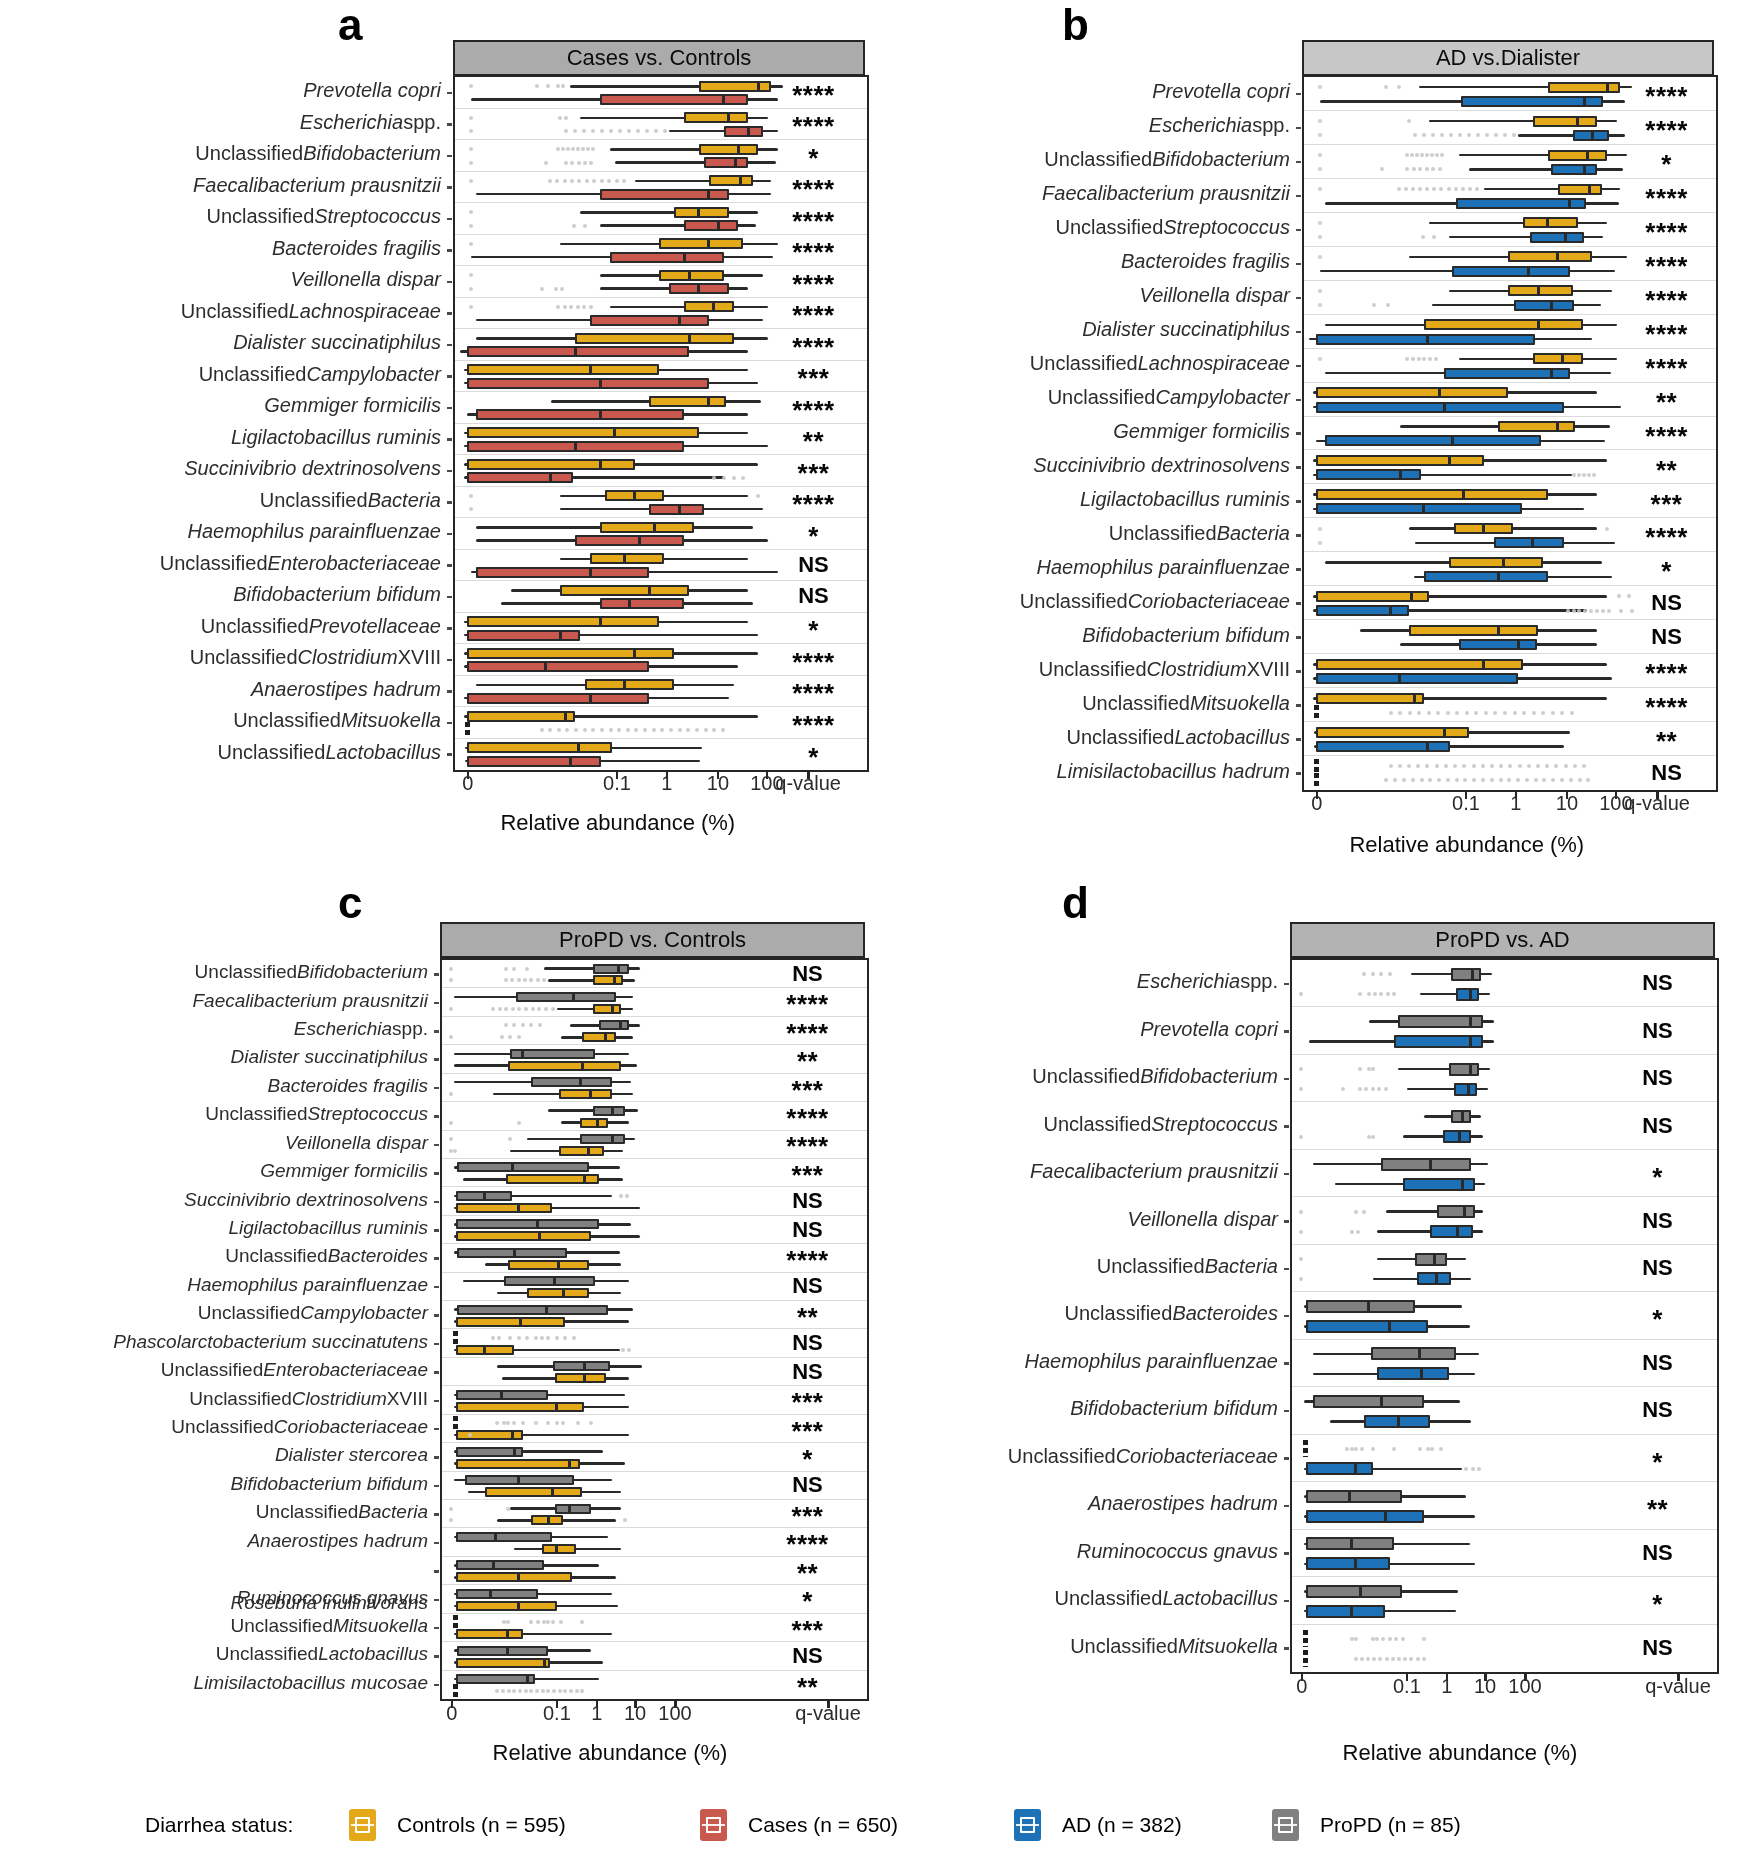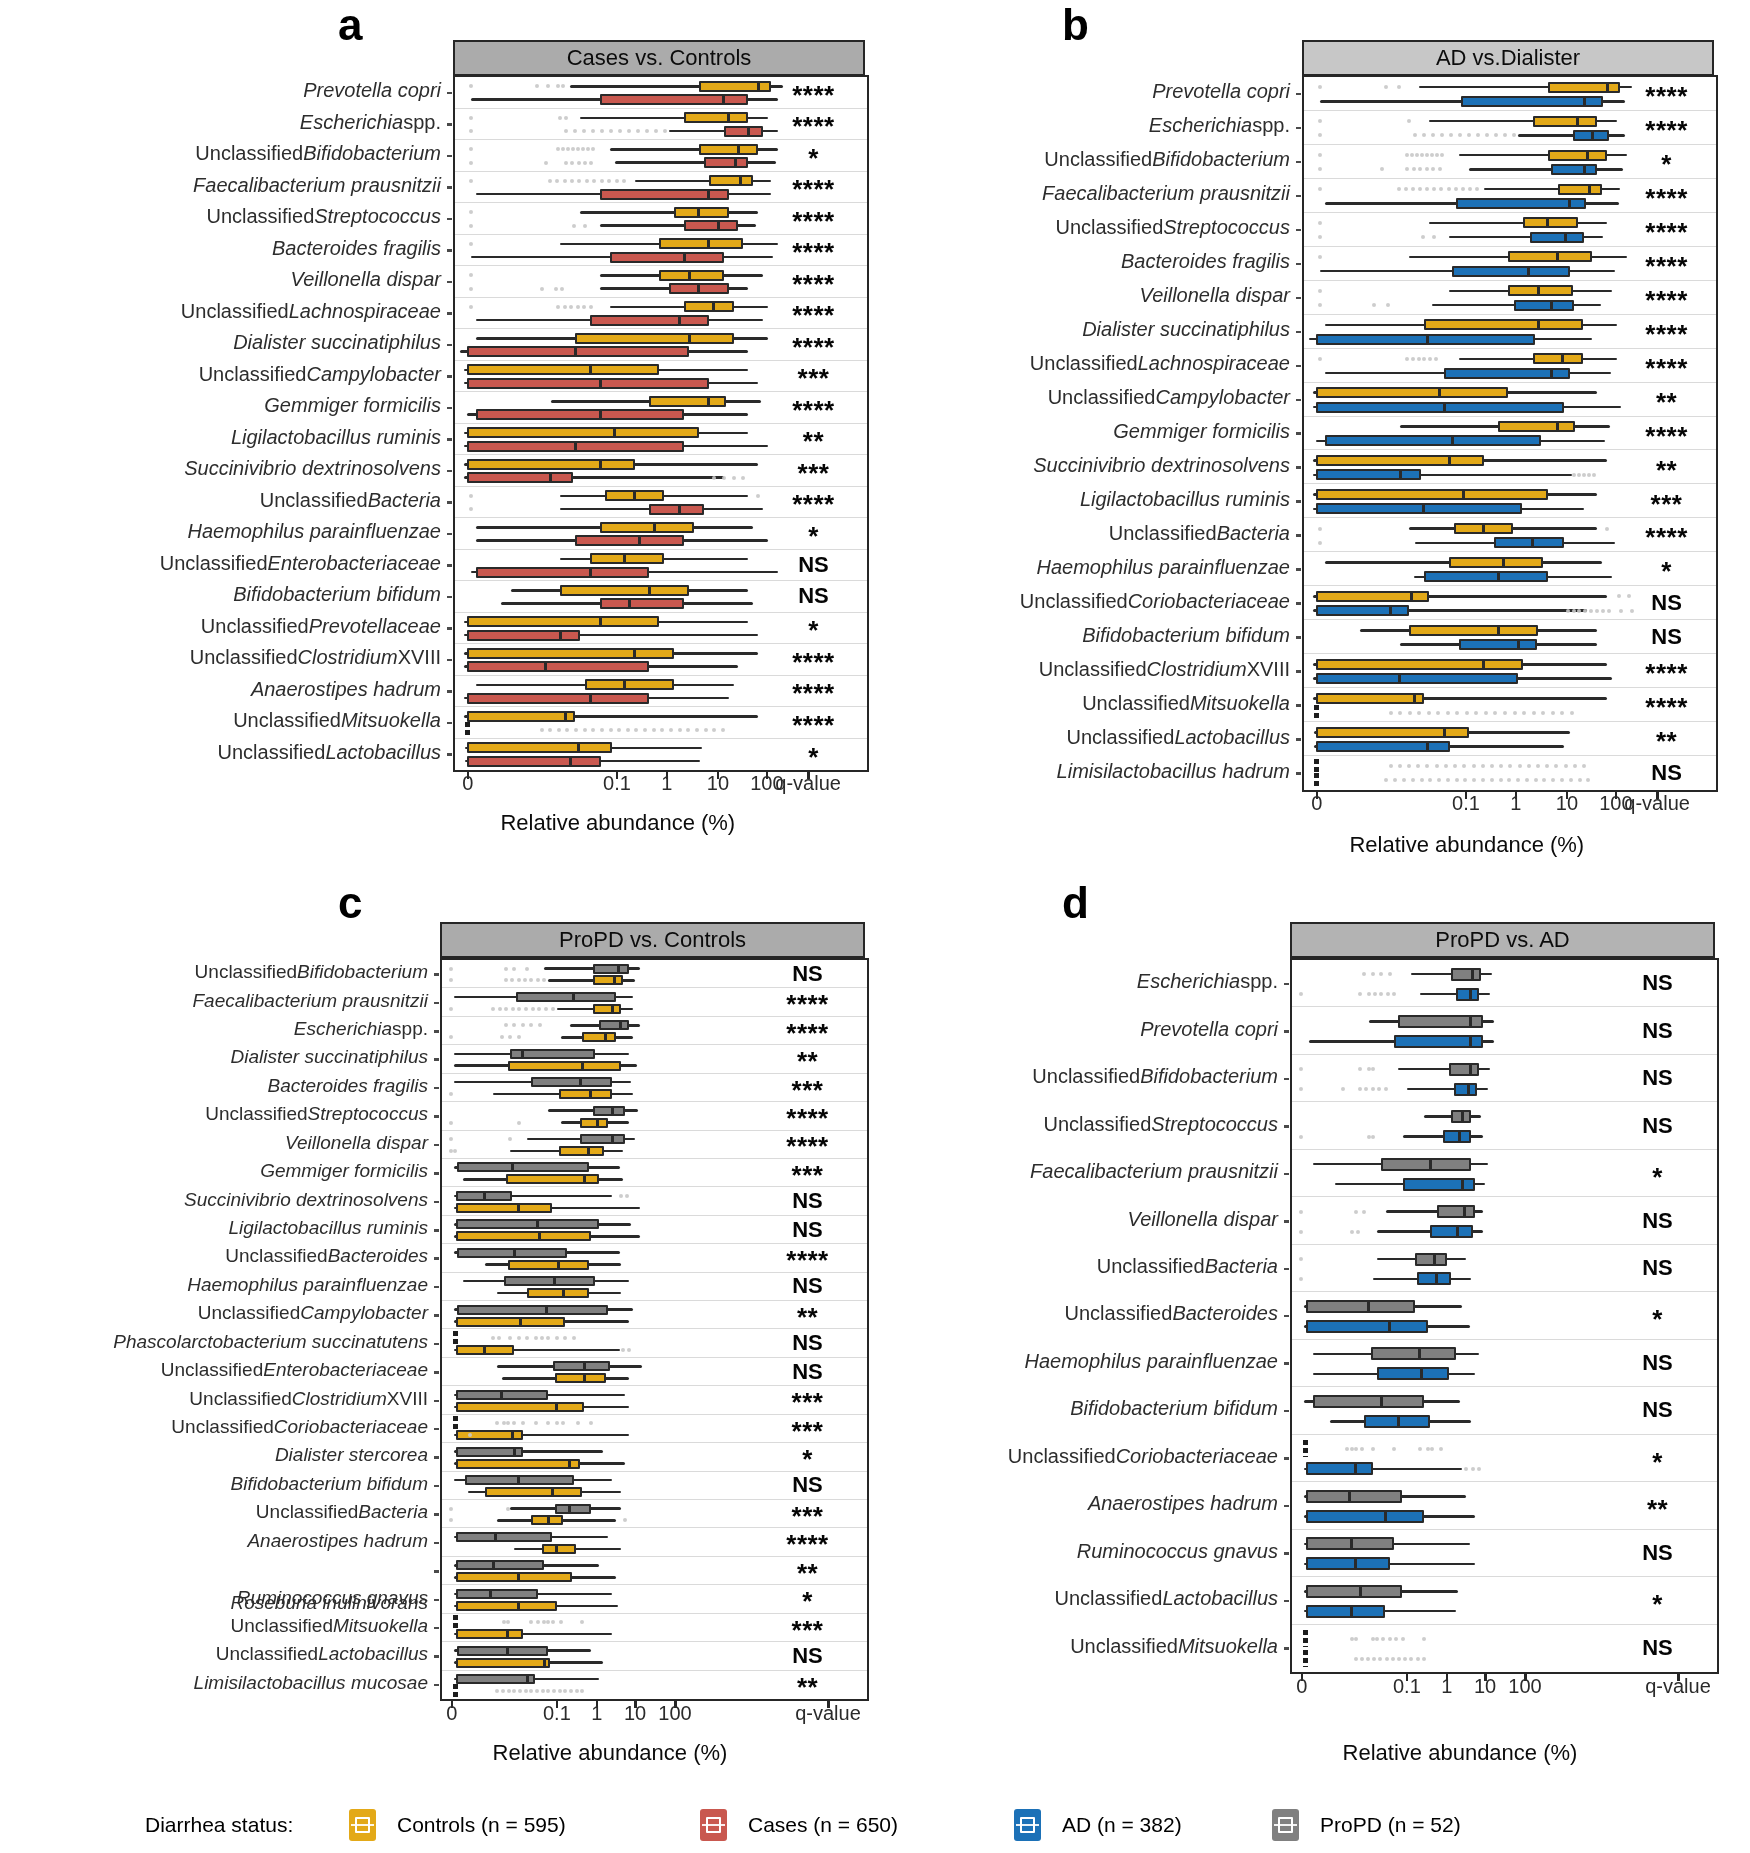--- a/index.html
+++ b/index.html
@@ -1541,14 +1541,14 @@
   <div class="legend-text" style="left: 748px; top: 1808px;">Cases (n = 650)</div>
   <div class="swatch" style="left: 1014px; top: 1809px; background: rgb(28, 113, 183);">
       <div class="keyline"></div>
       <div class="key"></div>
     </div>
   <div class="legend-text" style="left: 1062px; top: 1808px;">AD (n = 382)</div>
   <div class="swatch" style="left: 1272px; top: 1809px; background: rgb(128, 128, 128);">
       <div class="keyline"></div>
       <div class="key"></div>
     </div>
-  <div class="legend-text" style="left: 1320px; top: 1808px;">ProPD (n = 52)</div>
+  <div class="legend-text" style="left: 1320px; top: 1808px;">ProPD (n = 85)</div>
 </div>
 
 </body></html>

